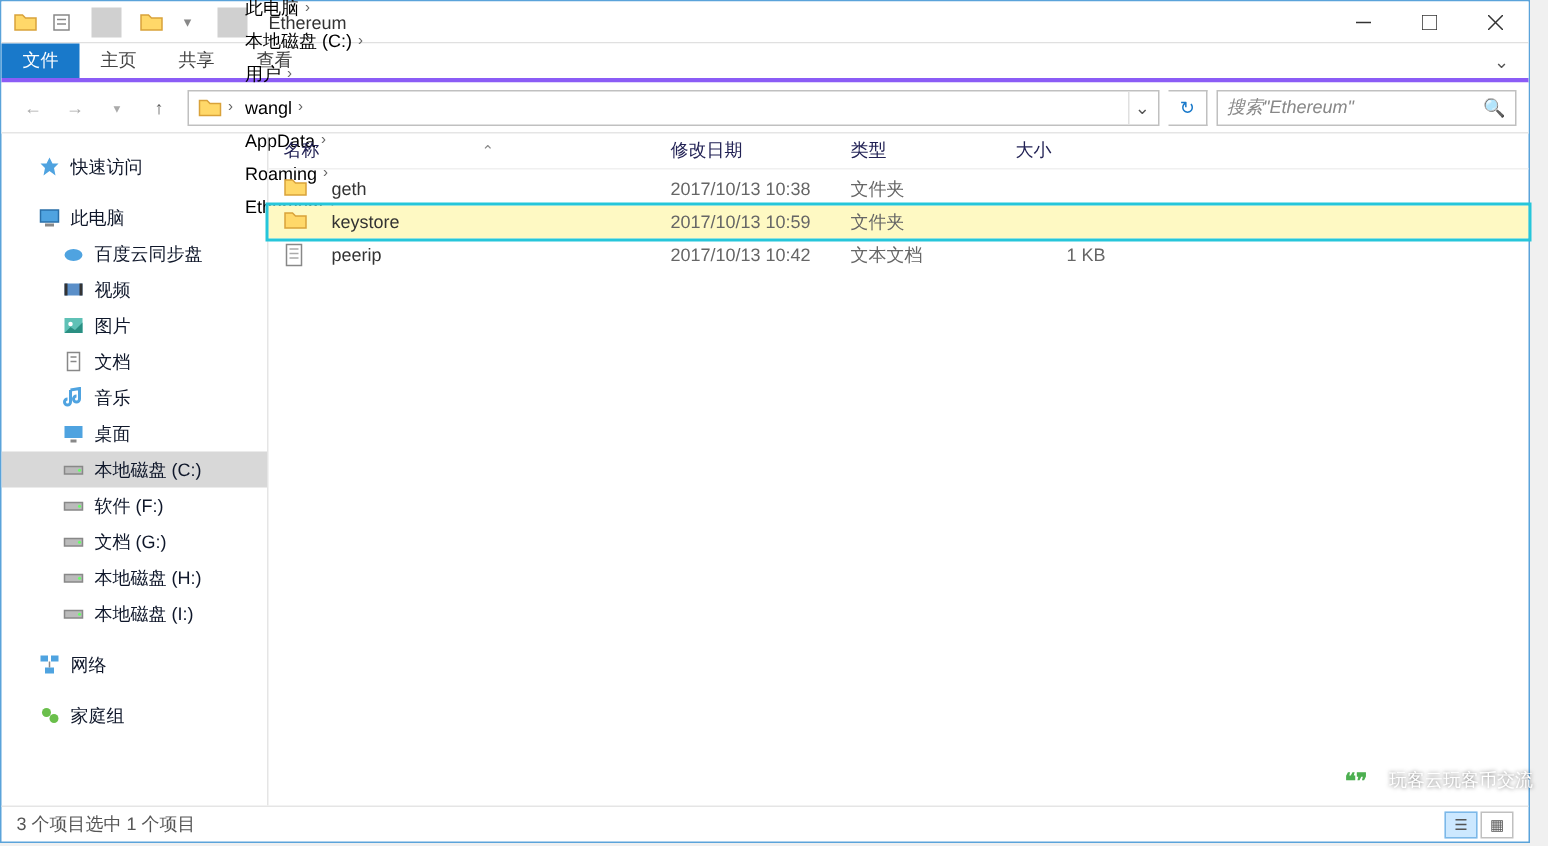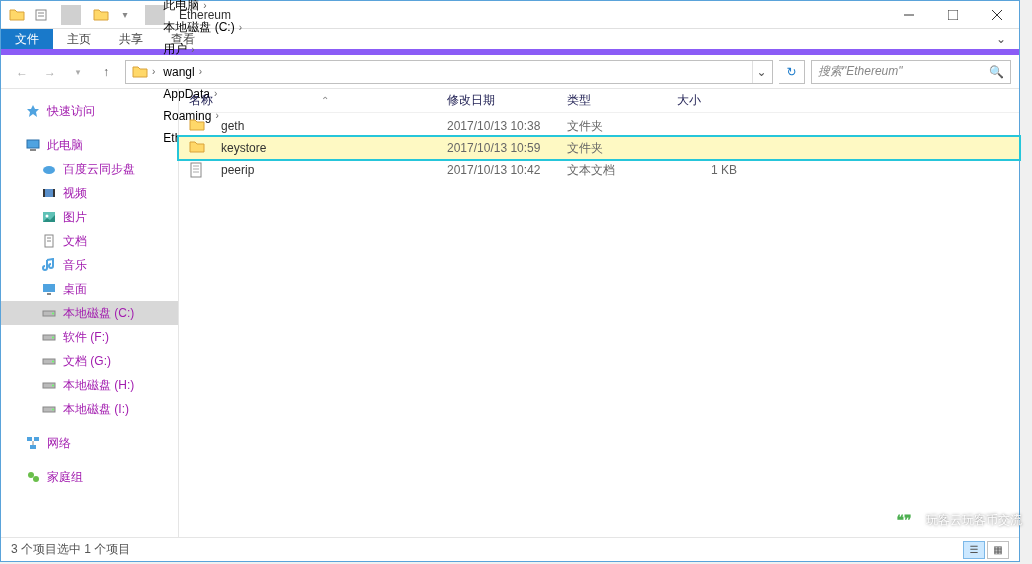--- a/index.html
+++ b/index.html
@@ -8,40 +8,40 @@
     .window { width: 1020px; height: 562px; background: #fff; border: 1px solid #5aa3da; position: relative; display: flex; flex-direction: column; }
     
     .titlebar { height: 28px; display: flex; align-items: center; padding-left: 6px; background: #fff; border-bottom: 1px solid #e0e0e0; }
     .titlebar .qat { display: flex; align-items: center; gap: 4px; }
     .titlebar .qat span { width: 20px; height: 20px; display: inline-flex; align-items: center; justify-content: center; }
     .titlebar .sep { width: 1px; height: 18px; background: #d0d0d0; margin: 0 6px; }
     .titlebar .title { margin-left: 8px; color: #333; }
     .titlebar .winbtns { margin-left: auto; display: flex; }
     .titlebar .winbtns div { width: 44px; height: 28px; display: flex; align-items: center; justify-content: center; cursor: pointer; }
     
-    .ribbon { height: 26px; display: flex; align-items: stretch; background: #fff; border-bottom: 6px solid #8b5cf6; }
+    .ribbon { height: 26px; display: flex; align-items: stretch; background: #fff; border-bottom: 3px solid #8b5cf6; }
     .ribbon .tab { padding: 0 14px; display: flex; align-items: center; color: #444; cursor: pointer; }
     .ribbon .tab.file { background: #1979ca; color: #fff; }
     .ribbon .expand { margin-left: auto; width: 36px; display: flex; align-items: center; justify-content: center; color: #555; }
     
     .navbar { height: 34px; display: flex; align-items: center; padding: 4px 8px; gap: 2px; background: #fff; border-bottom: 1px solid #e5e5e5; }
     .navbtn { width: 26px; height: 26px; display: flex; align-items: center; justify-content: center; color: #aaa; border-radius: 2px; }
     .navbtn.dark { color: #555; }
     .addressbar { flex: 1; height: 24px; border: 1px solid #c0c0c0; display: flex; align-items: center; padding: 0 2px; margin: 0 4px; }
     .crumb { padding: 0 4px; height: 22px; display: flex; align-items: center; cursor: pointer; }
     .crumb .chev { margin-left: 4px; color: #666; font-size: 10px; }
     .addr-drop { width: 18px; text-align: center; color: #555; border-left: 1px solid #e0e0e0; height: 22px; line-height: 22px; margin-left: auto; }
     .refresh { width: 26px; text-align: center; color: #1979ca; border: 1px solid #c0c0c0; border-left: none; height: 24px; line-height: 22px; }
     .searchbox { width: 200px; height: 24px; border: 1px solid #c0c0c0; display: flex; align-items: center; padding: 0 6px; margin-left: 4px; color: #888; font-style: italic; }
     .searchbox .sicon { margin-left: auto; color: #1979ca; font-style: normal; }
     
     .body { flex: 1; display: flex; min-height: 0; }
     
     .sidebar { width: 178px; border-right: 1px solid #e5e5e5; padding: 10px 0; overflow-y: auto; }
-    .side-item { height: 24px; display: flex; align-items: center; padding-left: 24px; gap: 6px; cursor: pointer; color: #a21caf; }
+    .side-item { height: 24px; display: flex; align-items: center; padding-left: 24px; gap: 6px; cursor: pointer; color: #0f172a; }
     .side-item.sub { padding-left: 40px; }
     .side-item.sel { background: #d8d8d8; }
     .side-item .icon { width: 16px; height: 16px; display: inline-flex; align-items: center; justify-content: center; }
     .side-spacer { height: 10px; }
     
     .content { flex: 1; display: flex; flex-direction: column; }
     .colheaders { height: 24px; display: flex; align-items: center; padding-left: 10px; color: #225; border-bottom: 1px solid #f0f0f0; }
     .col-name { width: 258px; display: flex; align-items: center; gap: 28px; }
     .col-date { width: 120px; }
     .col-type { width: 110px; }

